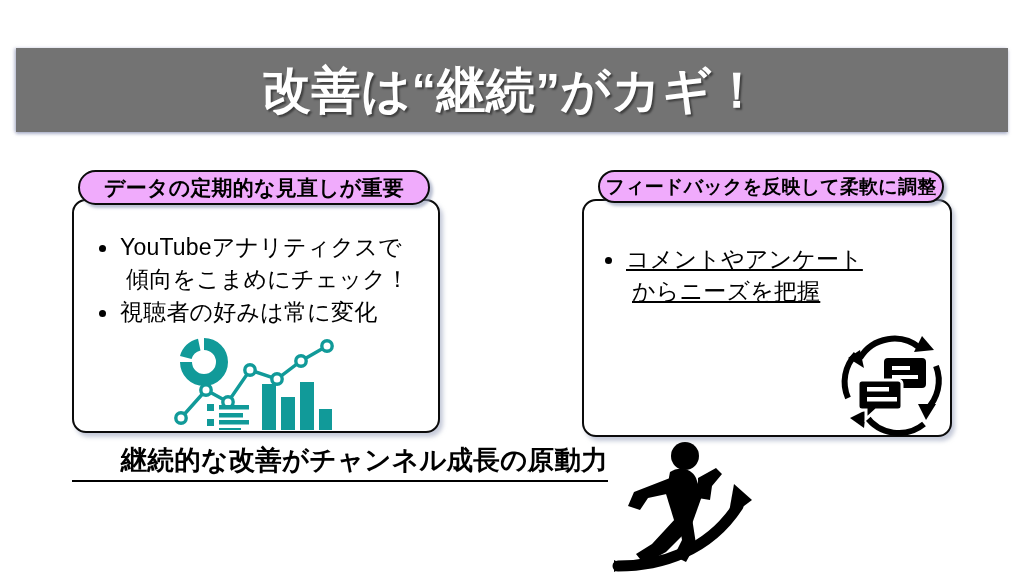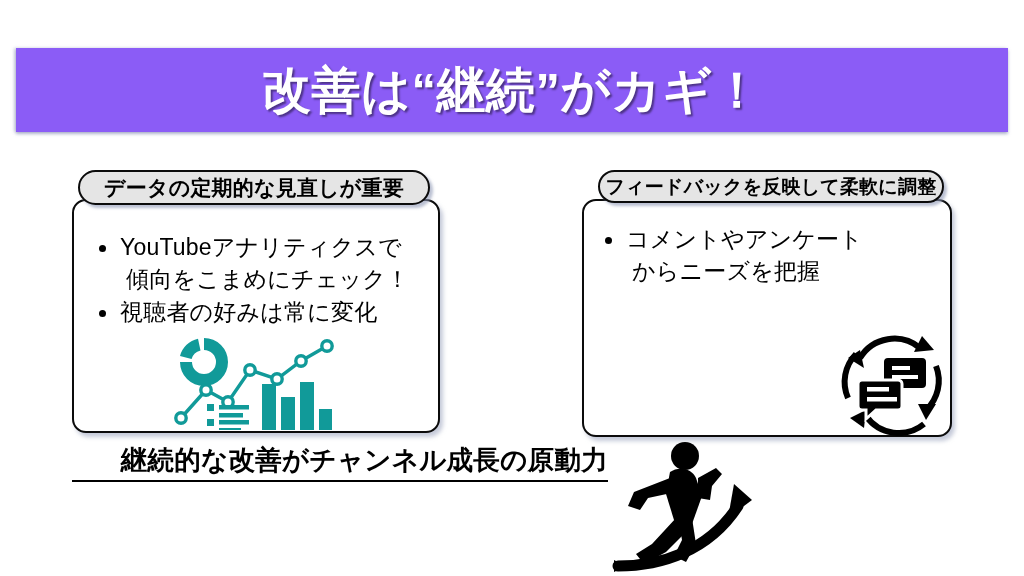--- a/index.html
+++ b/index.html
@@ -17,21 +17,21 @@
     color: #000000;
   }
 
   
   .title-banner {
     position: absolute;
     left: 16px;
     top: 48px;
     width: 992px;
     height: 84px;
-    background: #8b5cf6;
+    background: #737373;
     box-shadow: 0 2px 3px rgba(120,130,170,0.55),
                 -2px 0 3px rgba(120,130,170,0.35);
     display: flex;
     align-items: center;
     justify-content: center;
   }
   .title-text {
     color: #ffffff;
     font-size: 49px;
     font-weight: bold;
@@ -51,21 +51,21 @@
     box-sizing: border-box;
   }
   .panel-left  { left: 72px;  top: 199px; width: 368px; height: 234px; }
   .panel-right { left: 582px; top: 199px; width: 370px; height: 238px; }
 
   
   .pill {
     position: absolute;
     border: 2px solid #0b0b0b;
     border-radius: 999px;
-    background: #e5e5e5;
+    background: #f0abfc;
     box-shadow: 3px 3px 3px rgba(140,150,180,0.6);
     display: flex;
     align-items: center;
     justify-content: center;
     box-sizing: border-box;
     z-index: 3;
     white-space: nowrap;
   }
   .pill-left  { left: 78px;  top: 170px; width: 352px; height: 35px; }
   .pill-right { left: 598px; top: 170px; width: 346px; height: 33px; }
@@ -79,21 +79,21 @@
 
   
   .bullets {
     position: absolute;
     z-index: 2;
     font-size: 23px;
     line-height: 1.37;
     letter-spacing: 0.2px;
   }
   .bullets-left  { left: 96px;  top: 232px; width: 340px; }
-  .bullets-right { left: 602px; top: 224px; width: 350px; }
+  .bullets-right { left: 602px; top: 244px; width: 350px; text-decoration: underline; }
   .bullet-item {
     position: relative;
     padding-left: 24px;
     margin-bottom: 2px;
   }
   .bullet-item::before {
     content: "";
     position: absolute;
     left: 3px;
     top: 13px;

